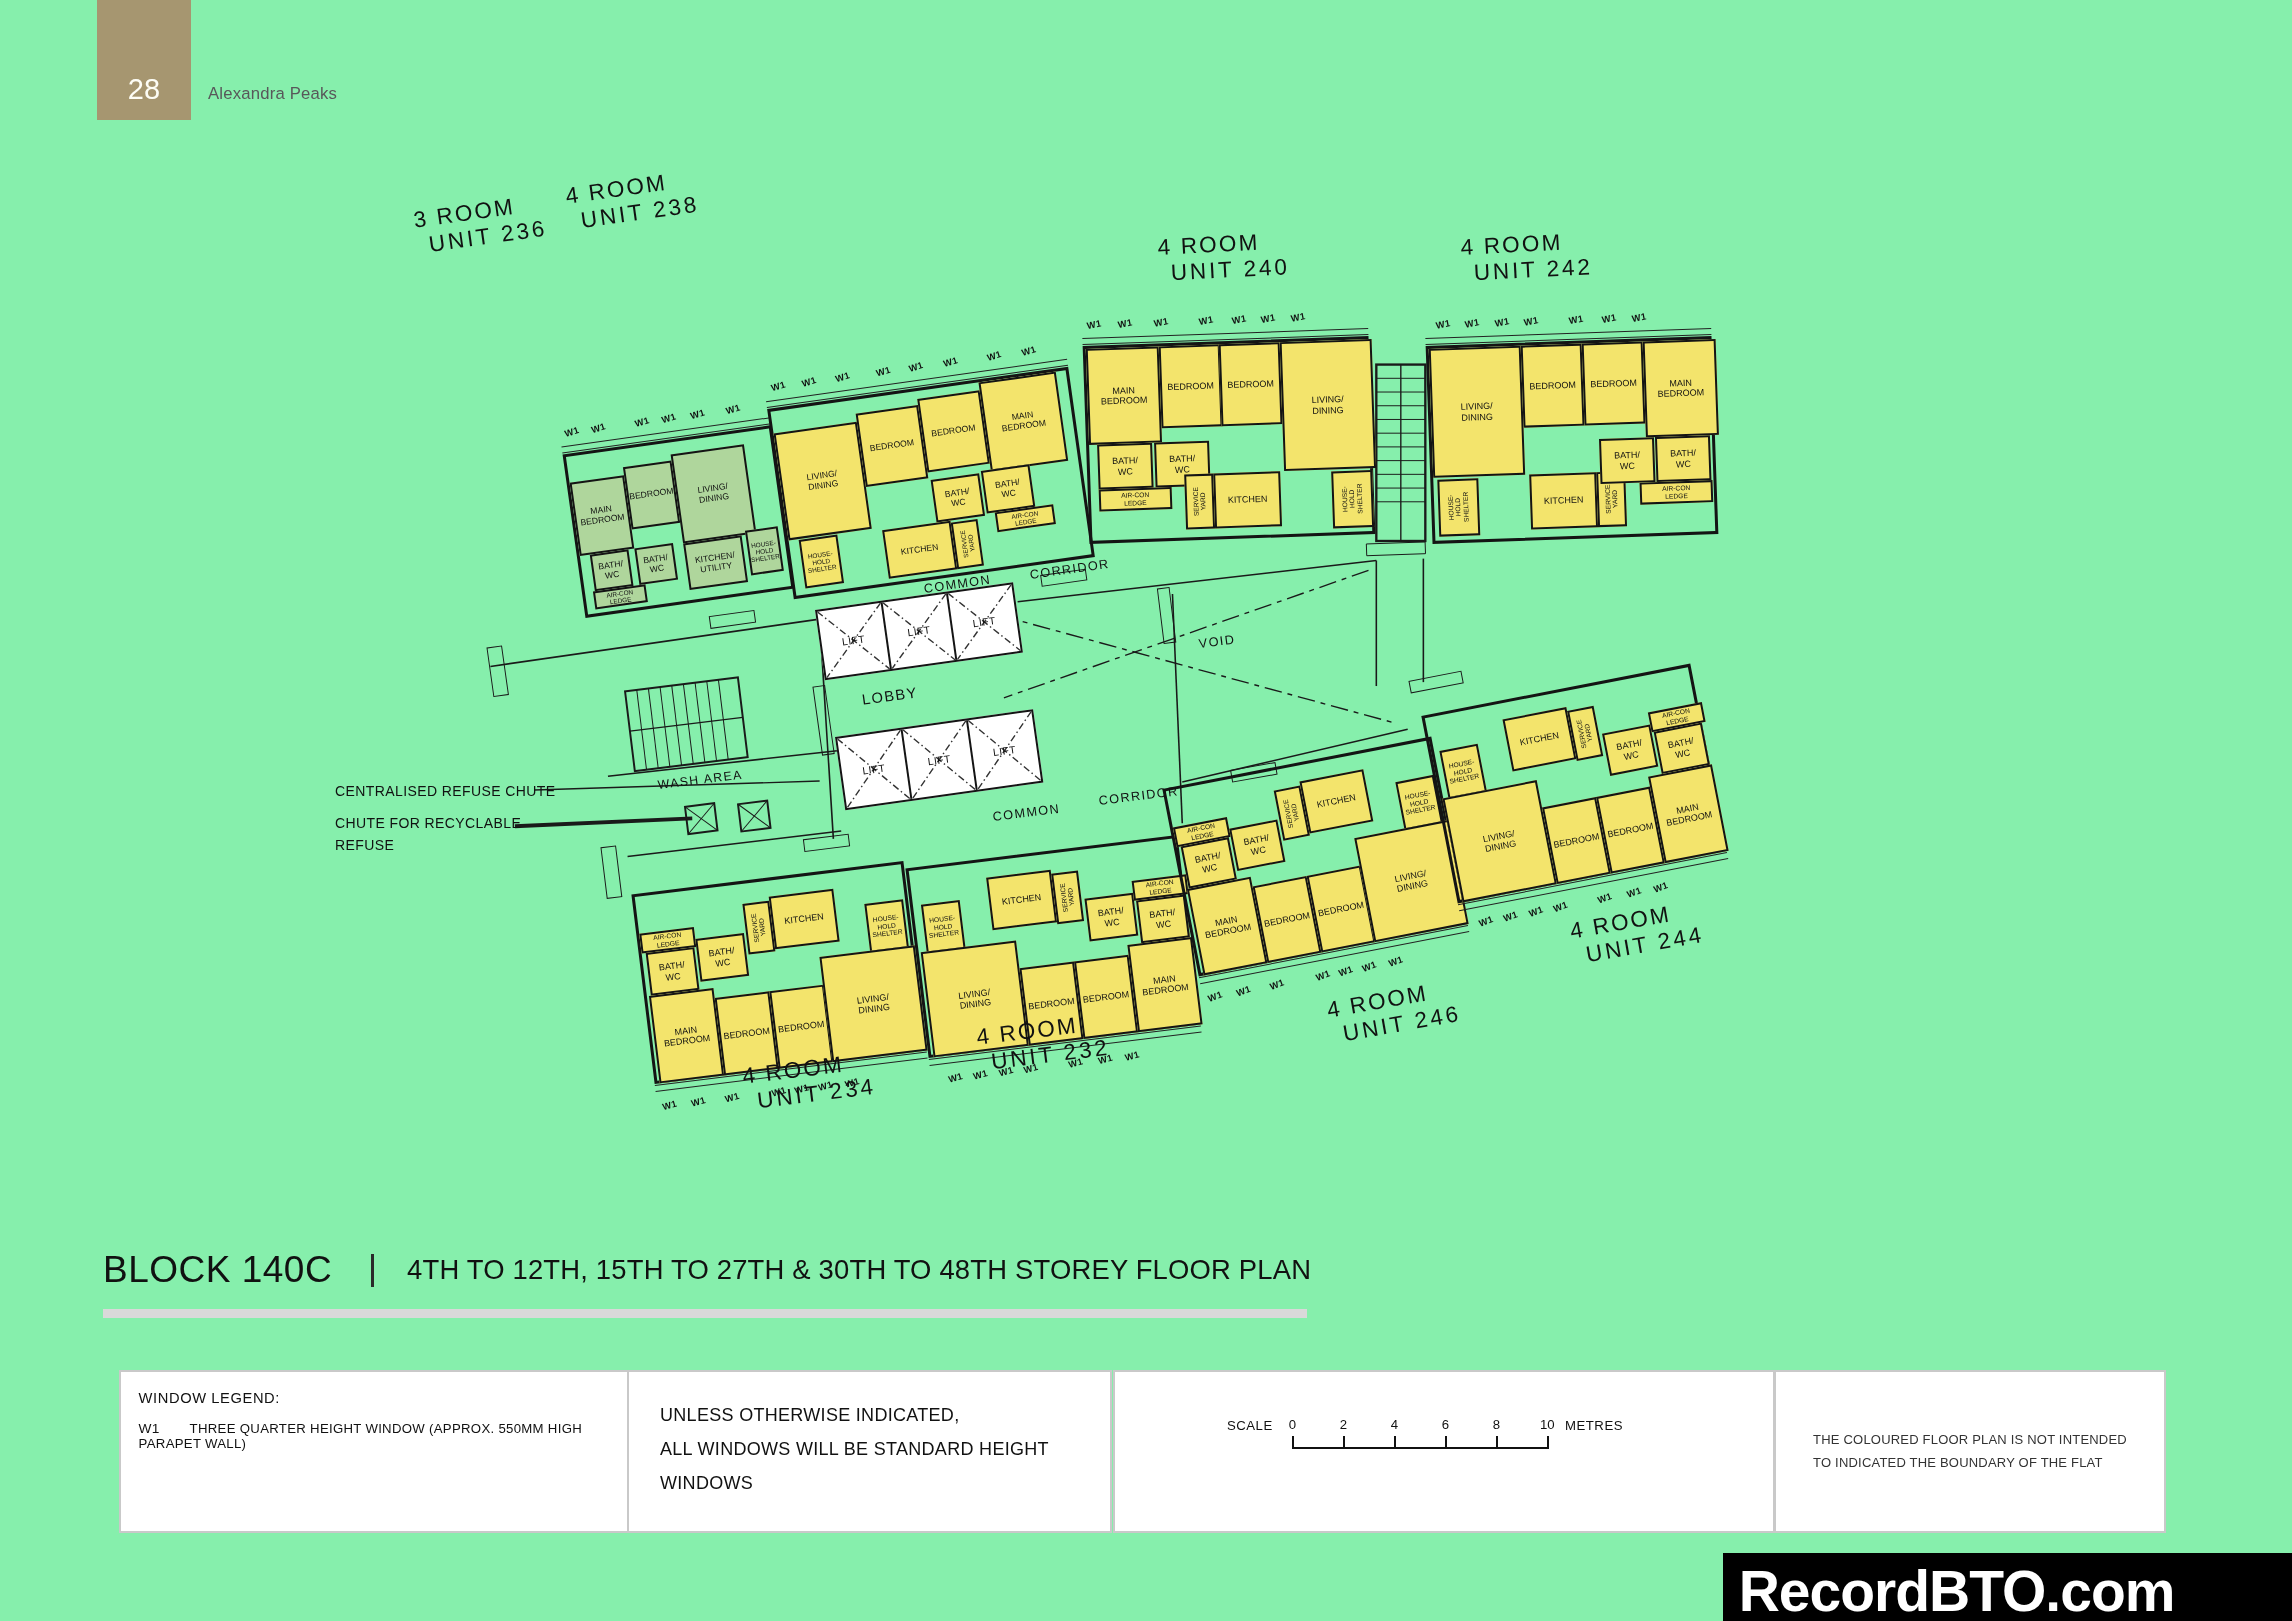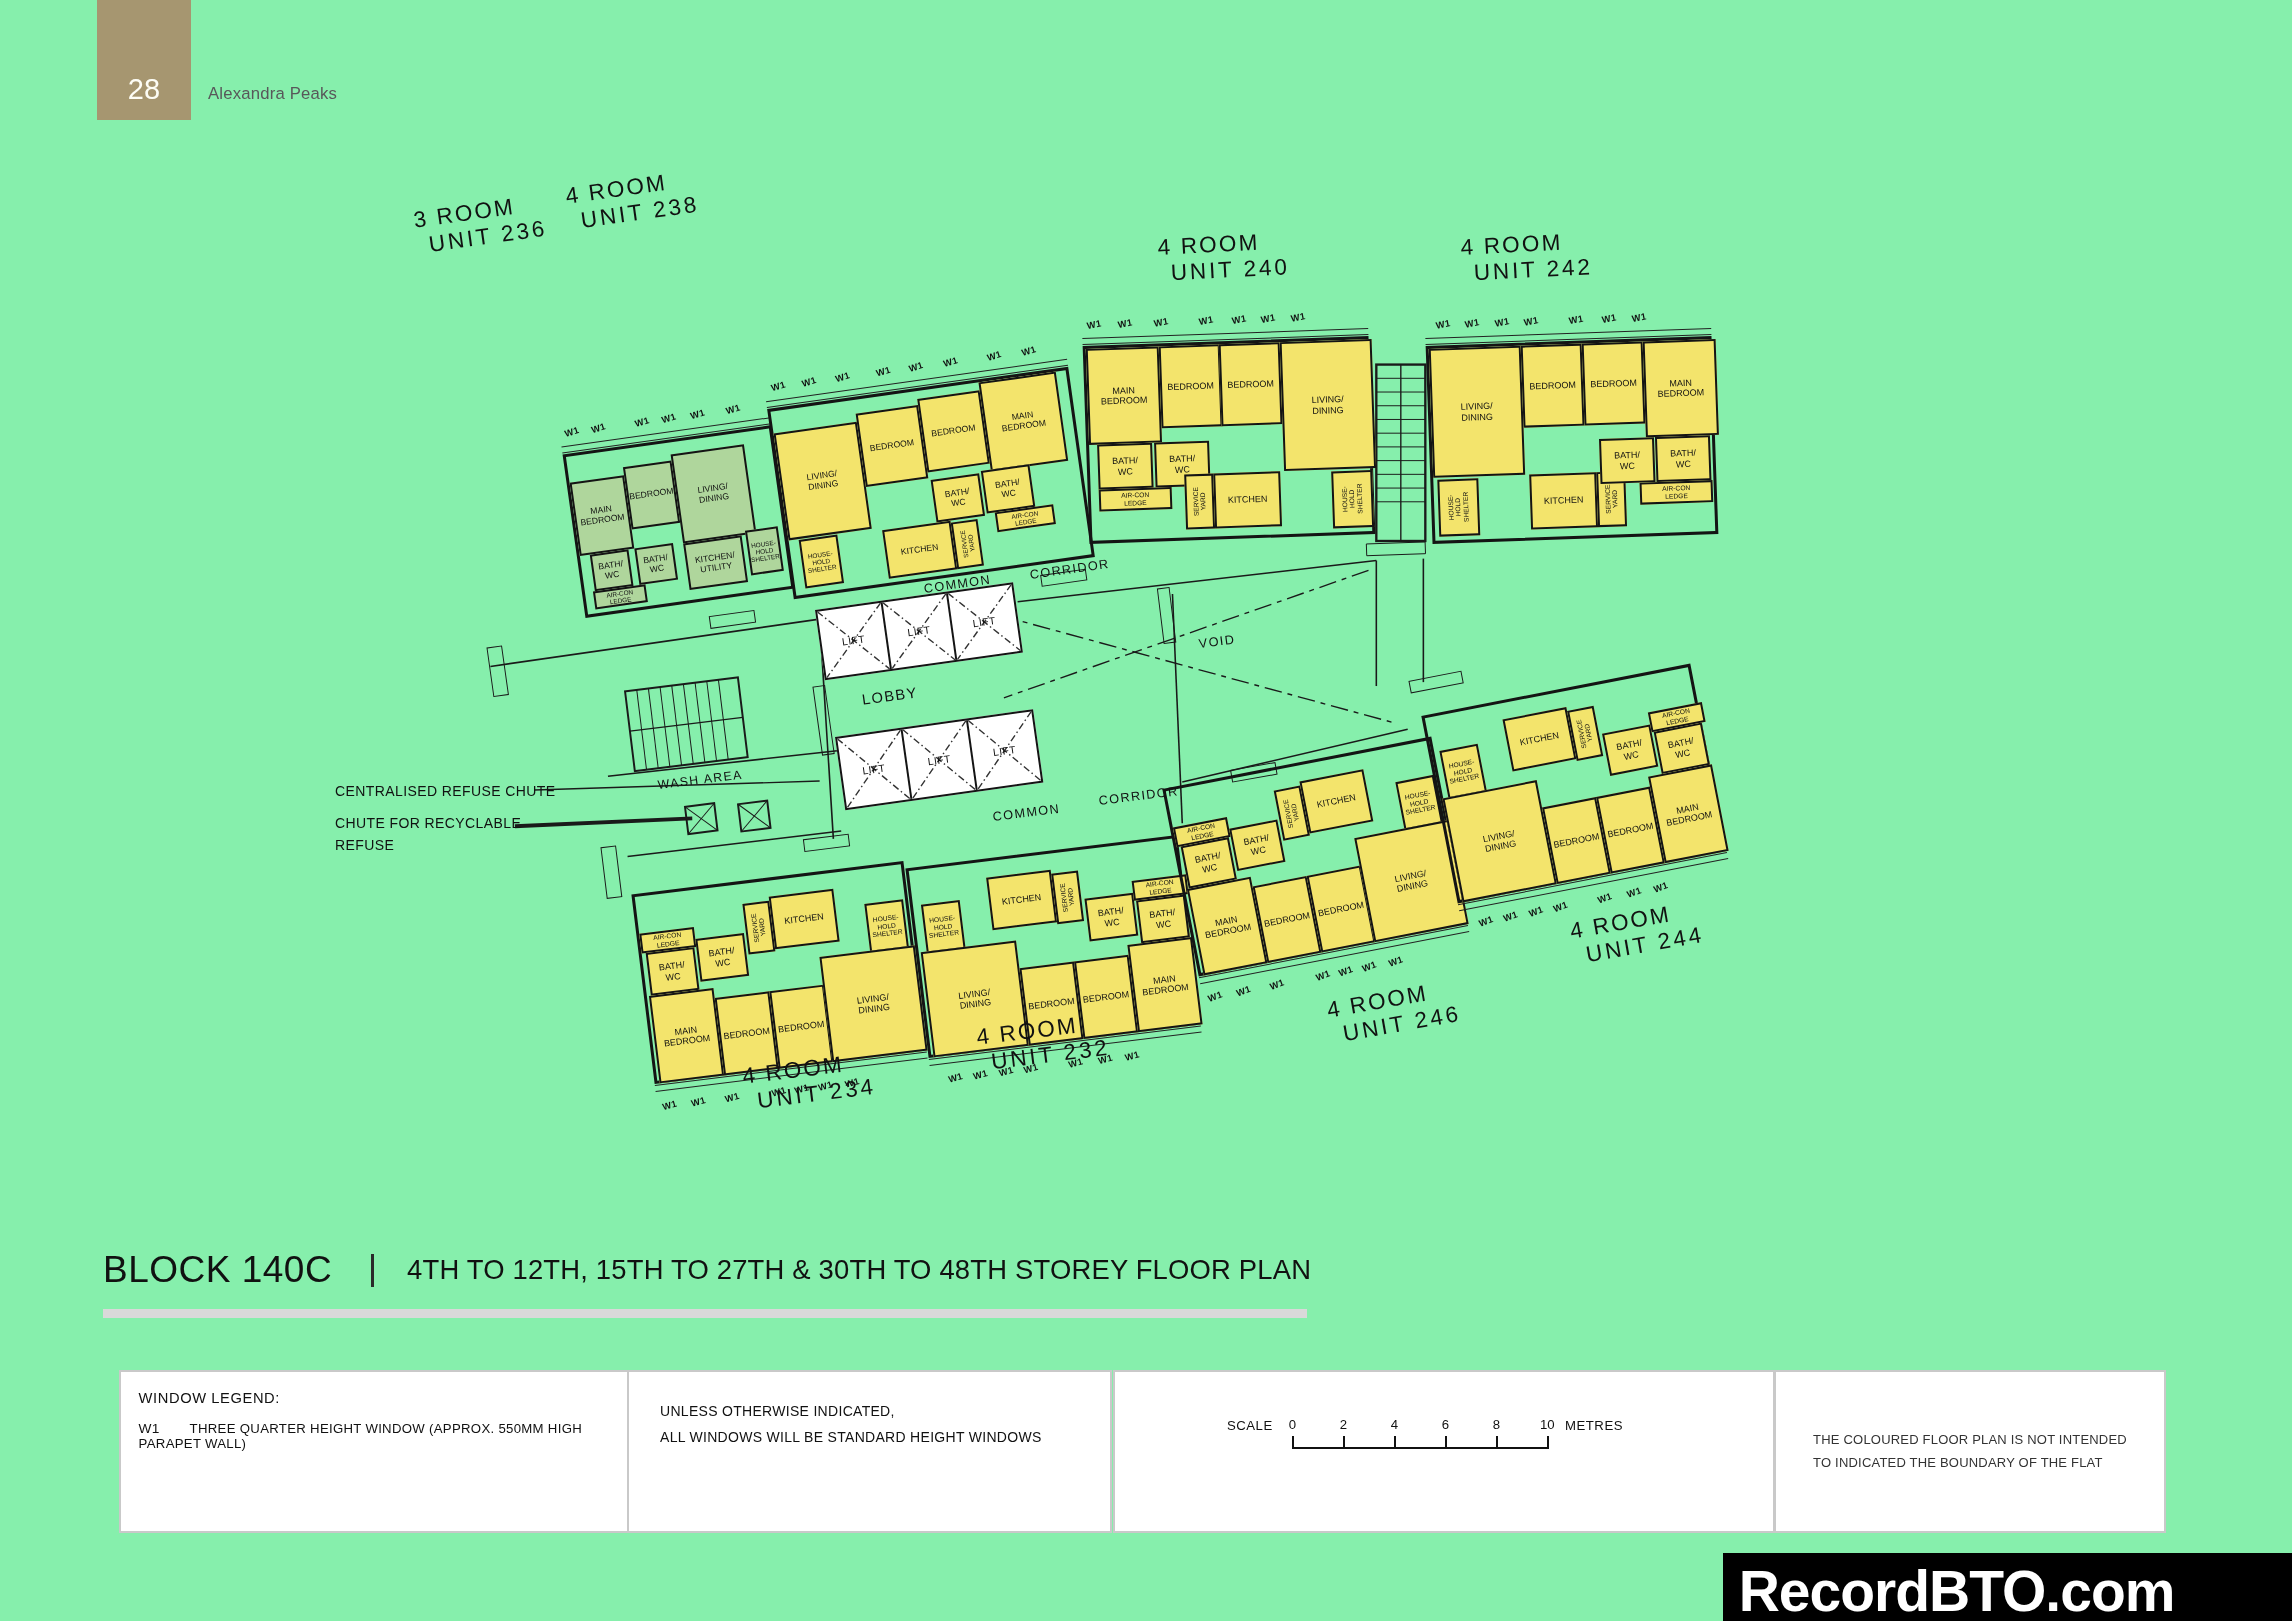--- a/index.html
+++ b/index.html
@@ -52,21 +52,21 @@
   .title-div{width:2.9px;height:33px;background:#2a2a2a;margin:0 33px 0 39px}
   .subtitle{font-size:27.4px;font-weight:500;letter-spacing:0.2px;white-space:nowrap}
   .title-bar{position:absolute;left:103px;top:1309px;width:1204px;height:8.8px;background:#d9d9d9}
 
   
   .legend-strip{position:absolute;left:103px;top:1370px;width:2063px;height:163px}
   .lg-box{position:absolute;top:0;height:163px;border:2px solid #c9c9c9;background:#fff}
   .lg-title{font-size:14.7px;letter-spacing:0.6px;margin:17.6px 0 0 17.6px}
   .lg-row{margin:15.7px 0 0 17.6px;font-size:13.2px;letter-spacing:0.3px}
   .lg-code{display:inline-block;width:51px;font-size:13.7px}
-  .lg-note{margin:25.5px 0 0 31px;font-size:14px;letter-spacing:0.3px;line-height:1.9}
+  .lg-note{margin:25.5px 0 0 31px;font-size:18px;letter-spacing:0.3px;line-height:1.9}
   .scale-wrap{position:absolute;left:112px;top:45px;display:flex;align-items:flex-start}
   .scale-label,.scale-unit{font-size:13.2px;letter-spacing:0.5px;padding-top:1px}
   .ruler{position:relative;width:257px;height:43px;margin:0 15.7px 0 19.6px}
   .tick-num{position:absolute;top:0;transform:translateX(-50%);font-size:13.2px}
   .ruler-line{position:absolute;left:0;right:0;top:30px;height:2px;background:#111}
   .rtick{position:absolute;top:18.6px;width:2px;height:13.7px;background:#111}
   .lg-disc{position:absolute;inset:0;display:flex;align-items:center;justify-content:center}
   .lg-disc-inner{font-size:13px;color:#333;line-height:1.75;text-align:left;letter-spacing:0.2px}
 
   

